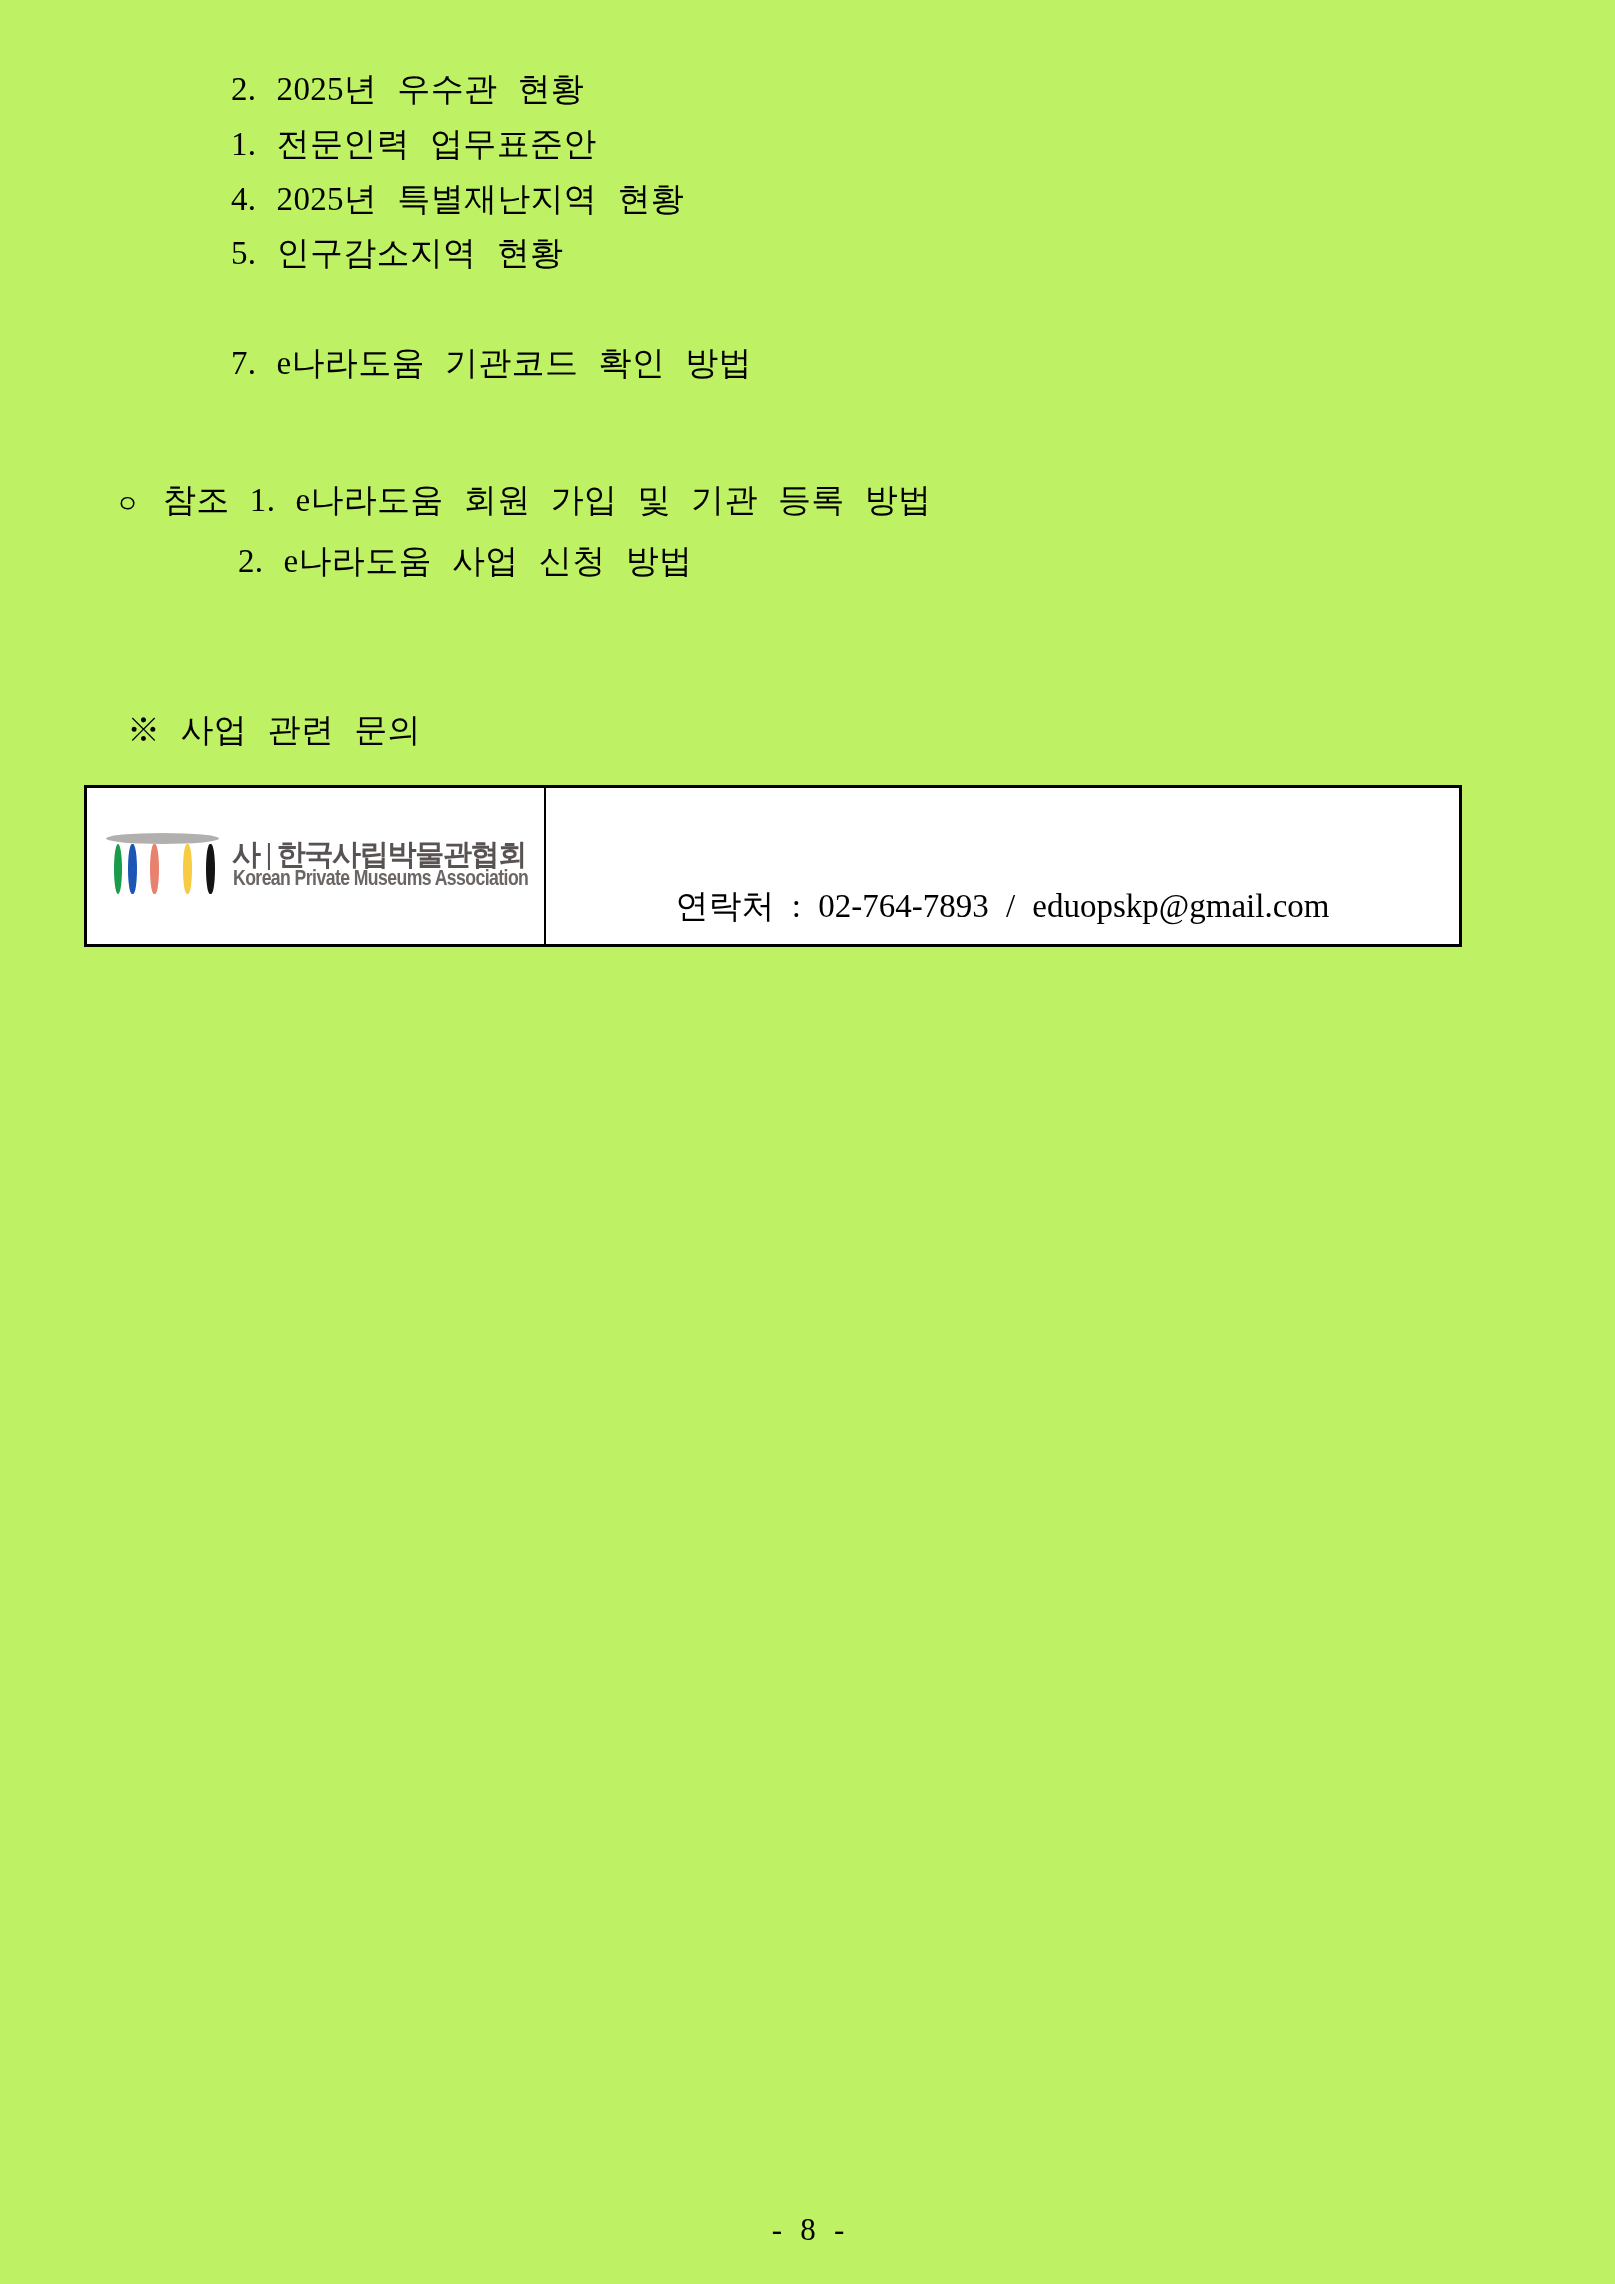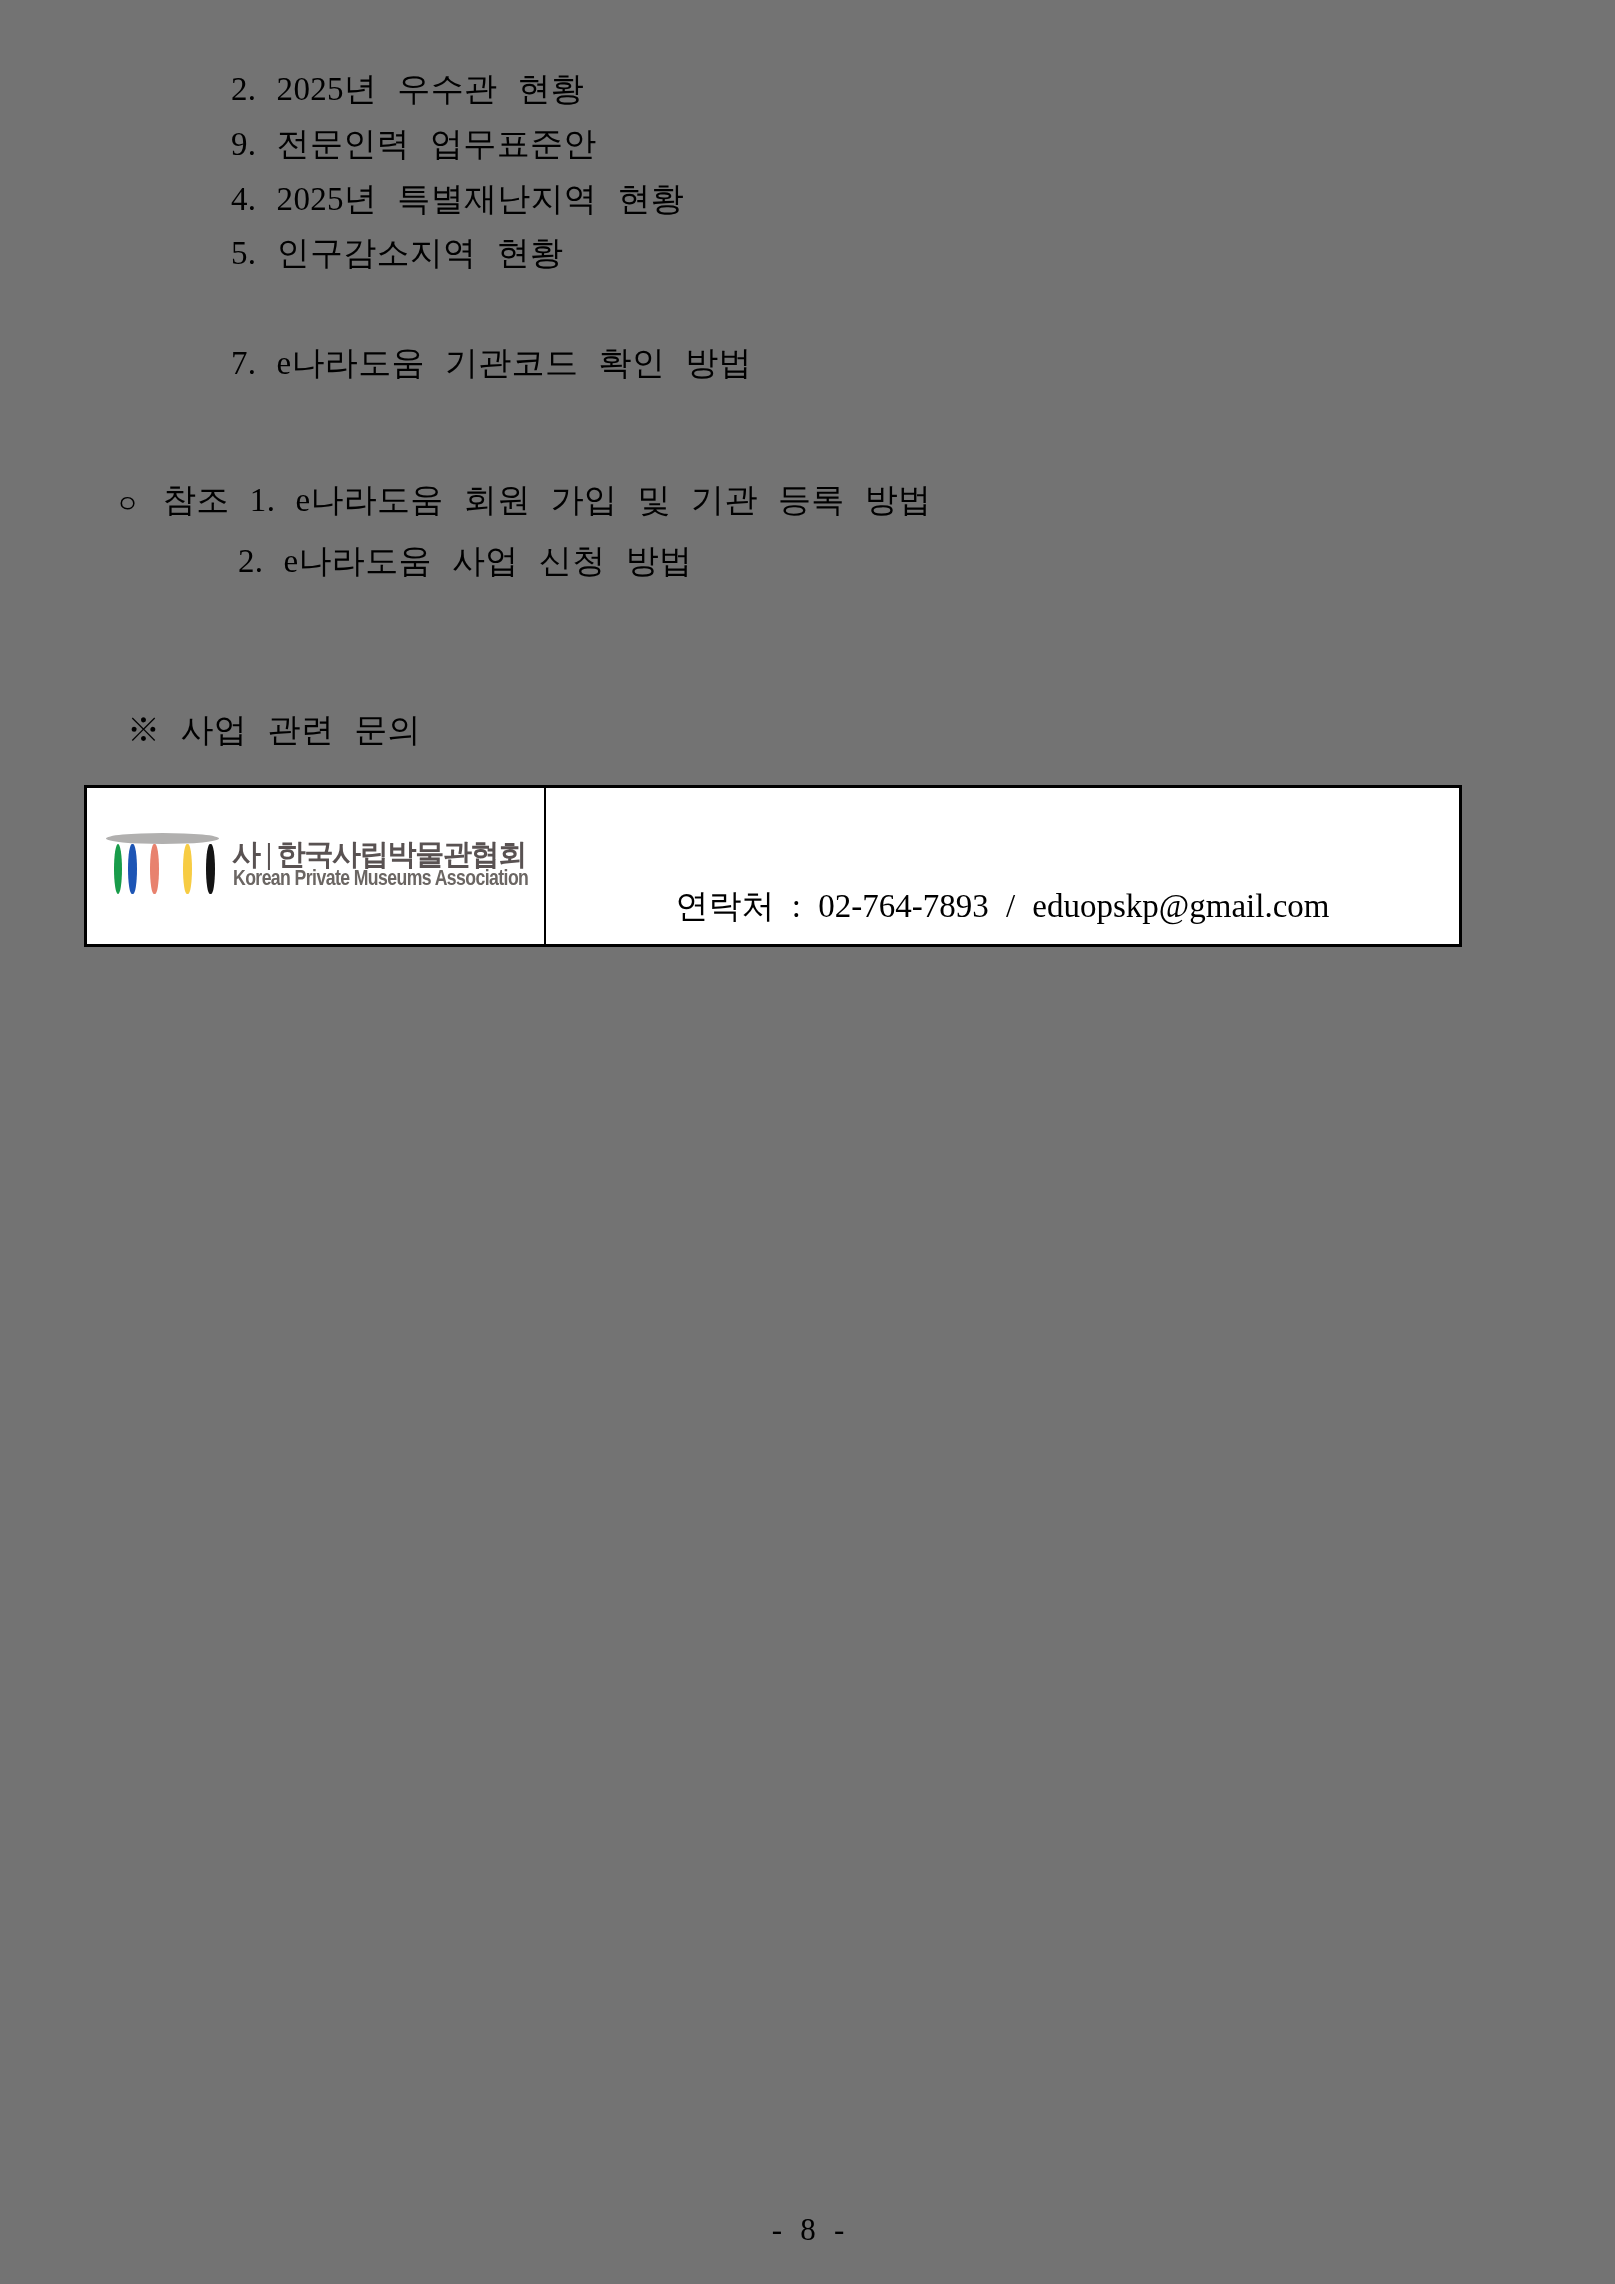--- a/index.html
+++ b/index.html
@@ -1,20 +1,20 @@
 <!DOCTYPE html>
 <html style="font-size:10.4px"><head>
 <meta charset="utf-8">
 <style>
   html,body { margin:0; padding:0; background:#e8e8e8; }
   .page {
     position:relative;
     width:1616px; height:2284px;
     margin:0 auto;
-    background:#737373;
+    background:#bef264;
     color:#000000;
     font-family:"Liberation Serif","DejaVu Serif",serif;
     overflow:hidden;
   }
   .txt {
     position:absolute;
     font-size:33px;
     line-height:1;
     white-space:pre;
     word-spacing:11.7px;
@@ -107,21 +107,21 @@
     word-spacing:10.4px;
     white-space:pre;
   }
 </style>
 </head>
 <body>
 
 <div class="page">
 
   <div class="txt att-item att-0">2. 2025년 우수관 현황</div>
-  <div class="txt att-item att-1">9. 전문인력 업무표준안</div>
+  <div class="txt att-item att-1">1. 전문인력 업무표준안</div>
   <div class="txt att-item att-2">4. 2025년 특별재난지역 현황</div>
   <div class="txt att-item att-3">5. 인구감소지역 현황</div>
   <div class="txt att-item att-5">7. e나라도움 기관코드 확인 방법</div>
 
   <div class="ref-bullet">ㅇ</div>
   <div class="txt ref-line-0">참조 1. e나라도움 회원 가입 및 기관 등록 방법</div>
   <div class="txt ref-line-1">2. e나라도움 사업 신청 방법</div>
 
   <div class="txt inquiry-heading">※ 사업 관련 문의</div>
 

